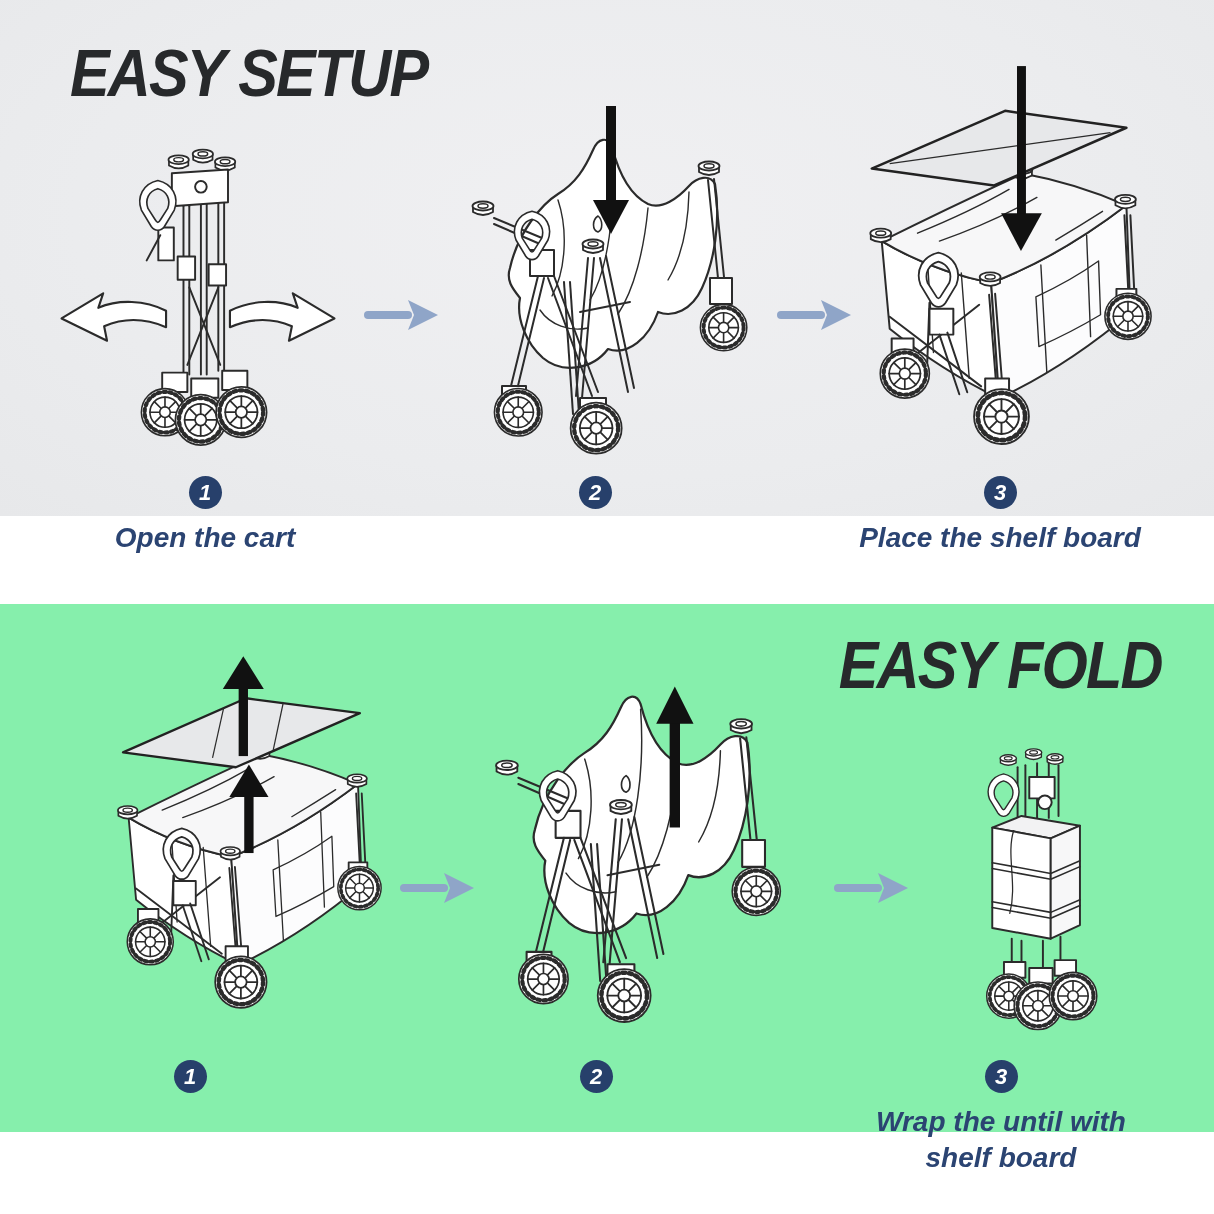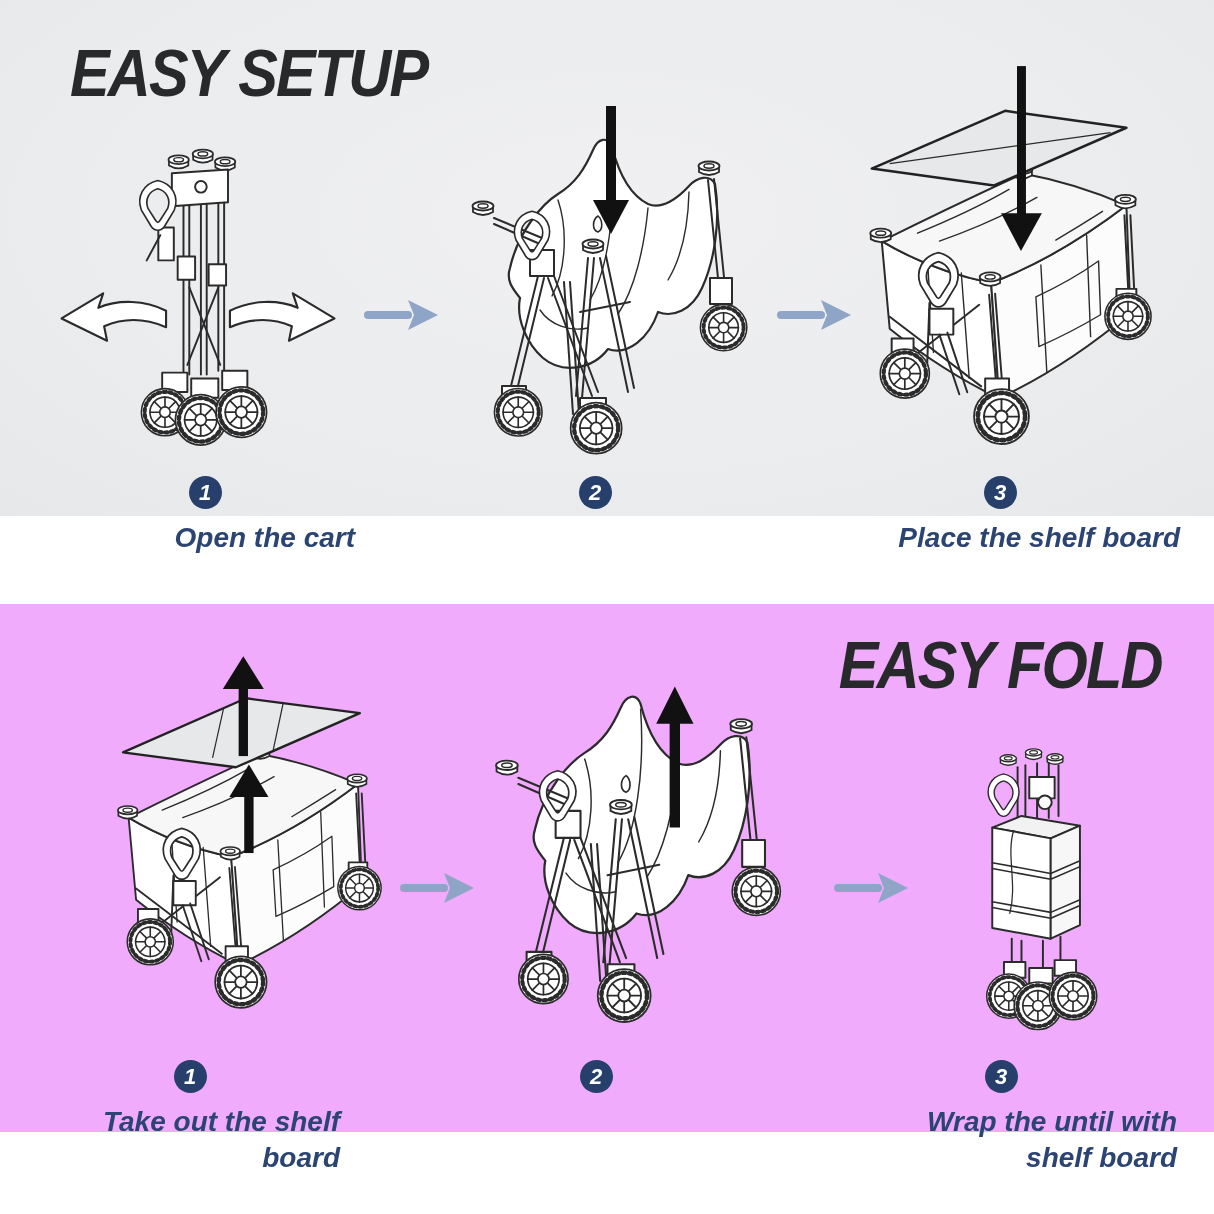--- a/index.html
+++ b/index.html
@@ -10,21 +10,21 @@
     --badge:#27406b;
     --flow:#8fa5c8;
     --board:#e7e8ea;
   }
   *{margin:0;padding:0;box-sizing:border-box;}
   html,body{width:1214px;height:1214px;overflow:hidden;}
   body{font-family:"Liberation Sans",sans-serif;background:#fff;}
   .canvas{position:relative;width:1214px;height:1214px;}
   .panel{position:absolute;left:0;width:1214px;}
   .panel.setup{top:0;height:516px;background:radial-gradient(ellipse at 50% 42%,var(--bg-top-a) 0%,#ebecee 62%,var(--bg-top-b) 100%);}
-  .panel.fold{top:604px;height:528px;background:#f0abfc;}
+  .panel.fold{top:604px;height:528px;background:#86efac;}
   .big-title{
     position:absolute;
     font-size:66px;line-height:1;
     font-weight:bold;font-style:italic;
     color:var(--title);letter-spacing:-2px;white-space:nowrap;
   }
   .setup-title{left:70px;top:40px;transform:scaleX(0.9);transform-origin:left center;}
   .fold-title{right:52px;top:28px;transform:scaleX(0.9);transform-origin:right center;}
   .illus{position:absolute;}
   .illus svg{display:block;width:100%;height:100%;}
@@ -32,21 +32,21 @@
   .step-label{position:absolute;text-align:center;}
   .badge{
     width:33px;height:33px;border-radius:50%;
     background:var(--badge);color:#fff;
     font-style:italic;font-weight:bold;font-size:22px;line-height:33px;
     margin:0 auto;text-align:center;
   }
   .caption{
     margin-top:11px;color:var(--navy);
     font-weight:bold;font-style:italic;
-    font-size:28px;line-height:1.27;white-space:pre-line;text-align:right;
+    font-size:28px;line-height:1.27;white-space:pre-line;
   }
 </style>
 </head>
 <body>
 
 <svg width="0" height="0" style="position:absolute" aria-hidden="true">
   <defs>
     <g id="wheel">
       <circle cx="32" cy="32" r="29" fill="#ffffff" stroke="#2b2b2b" stroke-width="2"></circle>
       <circle cx="32" cy="32" r="25" fill="none" stroke="#2b2b2b" stroke-width="5" stroke-dasharray="3 4.2"></circle>
@@ -324,22 +324,20 @@
     </svg>
     <svg class="flow-arrow" style="left:832px;top:266px;width:78px;height:36px" viewBox="0 0 78 36">
       <g fill="#8fa5c8">
           <rect x="2" y="14" width="48" height="8" rx="4"></rect>
           <polygon points="46,3 76,18 46,33 52,18"></polygon>
         </g>
     </svg>
 
     <div class="step-label" style="left:40px;top:456px;width:300px">
       <div class="badge">1</div>
-      <div class="caption">Take out the shelf
-board</div>
     </div>
     <div class="step-label" style="left:420px;top:456px;width:352px">
       <div class="badge">2</div>
     </div>
     <div class="step-label" style="left:825px;top:456px;width:352px">
       <div class="badge">3</div>
       <div class="caption">Wrap the until with
 shelf board</div>
     </div>
   </section>

